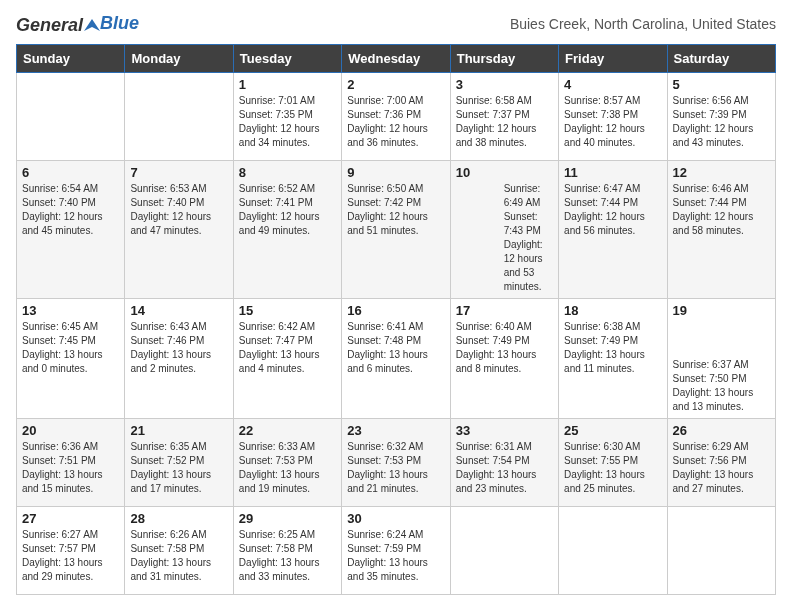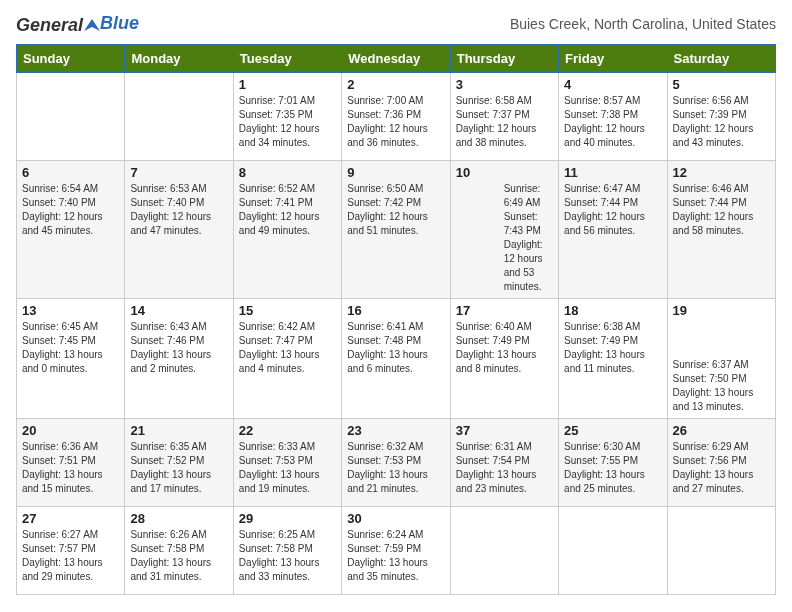--- a/index.html
+++ b/index.html
@@ -33,21 +33,21 @@
     .calendar-subtitle {
       font-size: 14px;
       color: #555;
     }
     table {
       width: 100%;
       border-collapse: collapse;
       font-size: 11px;
     }
     thead th {
-      background-color: #4d7c0f;
+      background-color: #404040;
       color: #fff;
       text-align: left;
       padding: 6px 6px;
       font-size: 13px;
       font-weight: bold;
       border: 1px solid #2a6db5;
     }
     tbody td {
       border: 1px solid #ccc;
       vertical-align: top;
@@ -253,21 +253,21 @@
 Sunset: 7:53 PM
 Daylight: 13 hours and 19 minutes.</div>
         </td>
         <td>
           <span class="day-number">23</span>
           <div class="day-info" style="white-space: pre-line;">Sunrise: 6:32 AM
 Sunset: 7:53 PM
 Daylight: 13 hours and 21 minutes.</div>
         </td>
         <td>
-          <span class="day-number">37</span>
+          <span class="day-number">33</span>
           <div class="day-info" style="white-space: pre-line;">Sunrise: 6:31 AM
 Sunset: 7:54 PM
 Daylight: 13 hours and 23 minutes.</div>
         </td>
         <td>
           <span class="day-number">25</span>
           <div class="day-info" style="white-space: pre-line;">Sunrise: 6:30 AM
 Sunset: 7:55 PM
 Daylight: 13 hours and 25 minutes.</div>
         </td>

